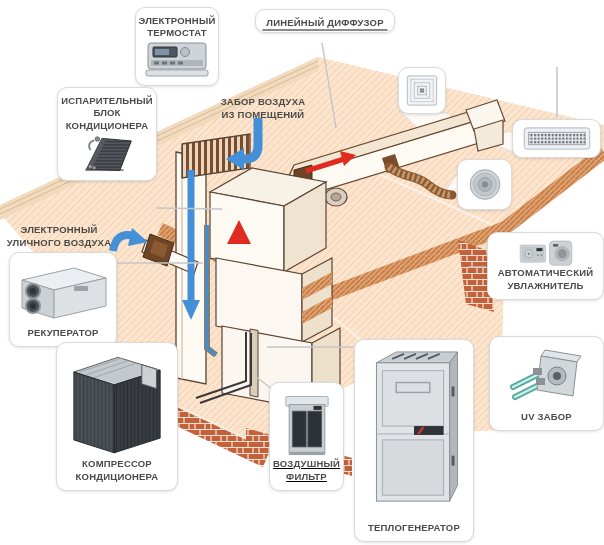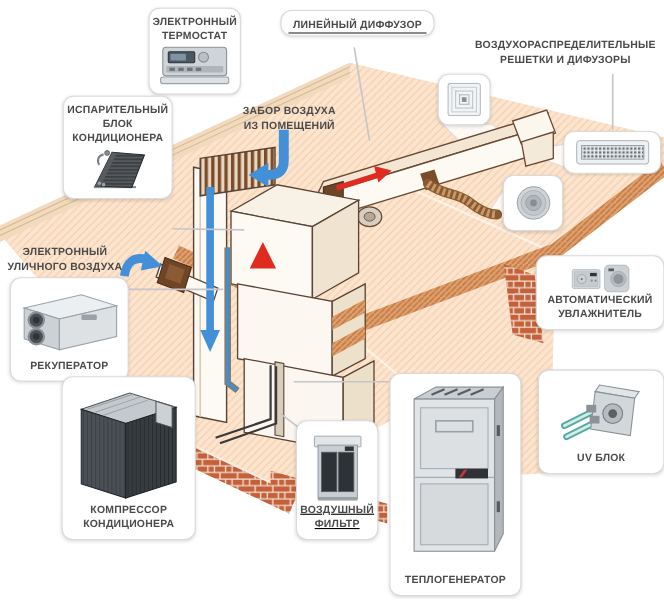--- a/index.html
+++ b/index.html
@@ -121,22 +121,20 @@
       <line x1="322" y1="43" x2="336" y2="128"></line>
       <line x1="557" y1="67" x2="557" y2="118"></line>
       <line x1="157" y1="208" x2="222" y2="209"></line>
       <line x1="117" y1="263" x2="203" y2="263"></line>
       <line x1="267" y1="347" x2="353" y2="347"></line>
       <line x1="255" y1="376" x2="294" y2="406"></line>
       <line x1="468" y1="267" x2="486" y2="267"></line>
     </g>
   </svg>
 
-  <div class="plain" style="left:425px;top:36px;width:178px;">ВОЗДУХОРАСПРЕДЕЛИТЕЛЬНЫЕ
-РЕШЕТКИ И ДИФУЗОРЫ</div>
   <div class="plain" style="left:198px;top:96px;width:130px;">ЗАБОР ВОЗДУХА
 ИЗ ПОМЕЩЕНИЙ</div>
   <div class="plain" style="left:0px;top:224px;width:118px;">ЭЛЕКТРОННЫЙ
 УЛИЧНОГО ВОЗДУХА</div>
 
   <div class="callout" style="left:135px;top:7px;width:84px;height:79px;">
     <div class="lbl">ЭЛЕКТРОННЫЙ
 ТЕРМОСТАТ</div>
     <svg width="64" height="36" viewBox="0 0 64 36">
       <rect x="3" y="1" width="58" height="26" rx="3" fill="#cfd4d8" stroke="#8a9096"></rect>
@@ -303,16 +301,16 @@
       <path d="M38,28 L8,43" stroke="#cdeeea" stroke-width="2.5" stroke-linecap="round"></path>
       <path d="M40,38 L10,53" stroke="#5aa8a2" stroke-width="6" stroke-linecap="round"></path>
       <path d="M40,38 L10,53" stroke="#cdeeea" stroke-width="2.5" stroke-linecap="round"></path>
       <polygon points="36,12 72,18 76,12 40,6" fill="#e2e6e9" stroke="#8a9298"></polygon>
       <polygon points="36,12 72,18 68,52 32,46" fill="#d2d7da" stroke="#8a9298"></polygon>
       <circle cx="52" cy="32" r="9" fill="#b6bbbf" stroke="#778086"></circle>
       <circle cx="52" cy="32" r="4" fill="#5a6065"></circle>
       <rect x="28" y="24" width="9" height="7" fill="#8a9298"></rect>
       <rect x="31" y="34" width="9" height="7" fill="#8a9298"></rect>
     </svg>
-    <div class="lbl">UV БЛОК</div>
+    <div class="lbl">UV ЗАБОР</div>
   </div>
 
 </div>
 
 </body></html>

